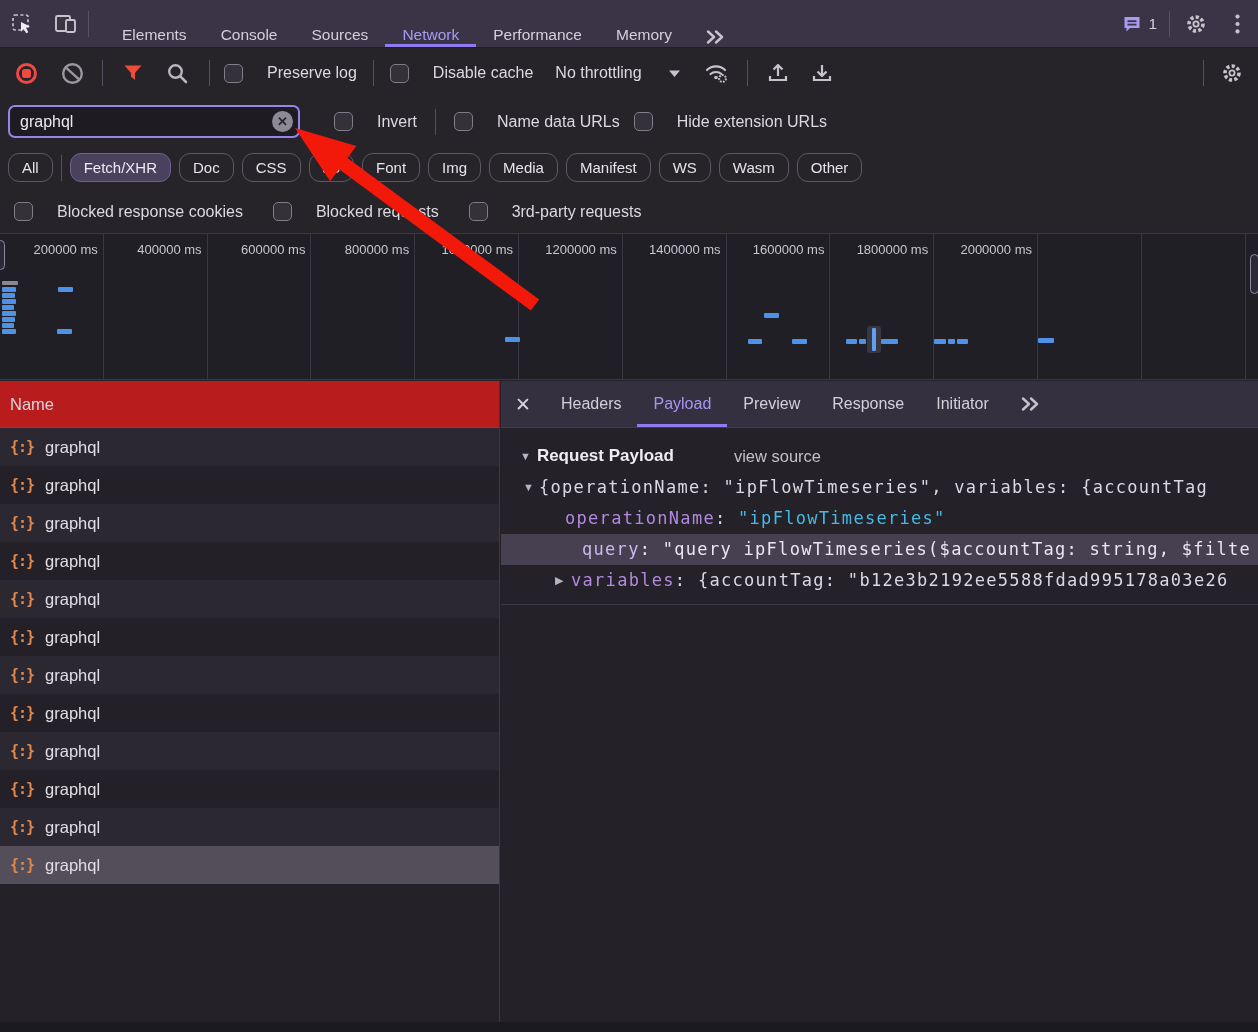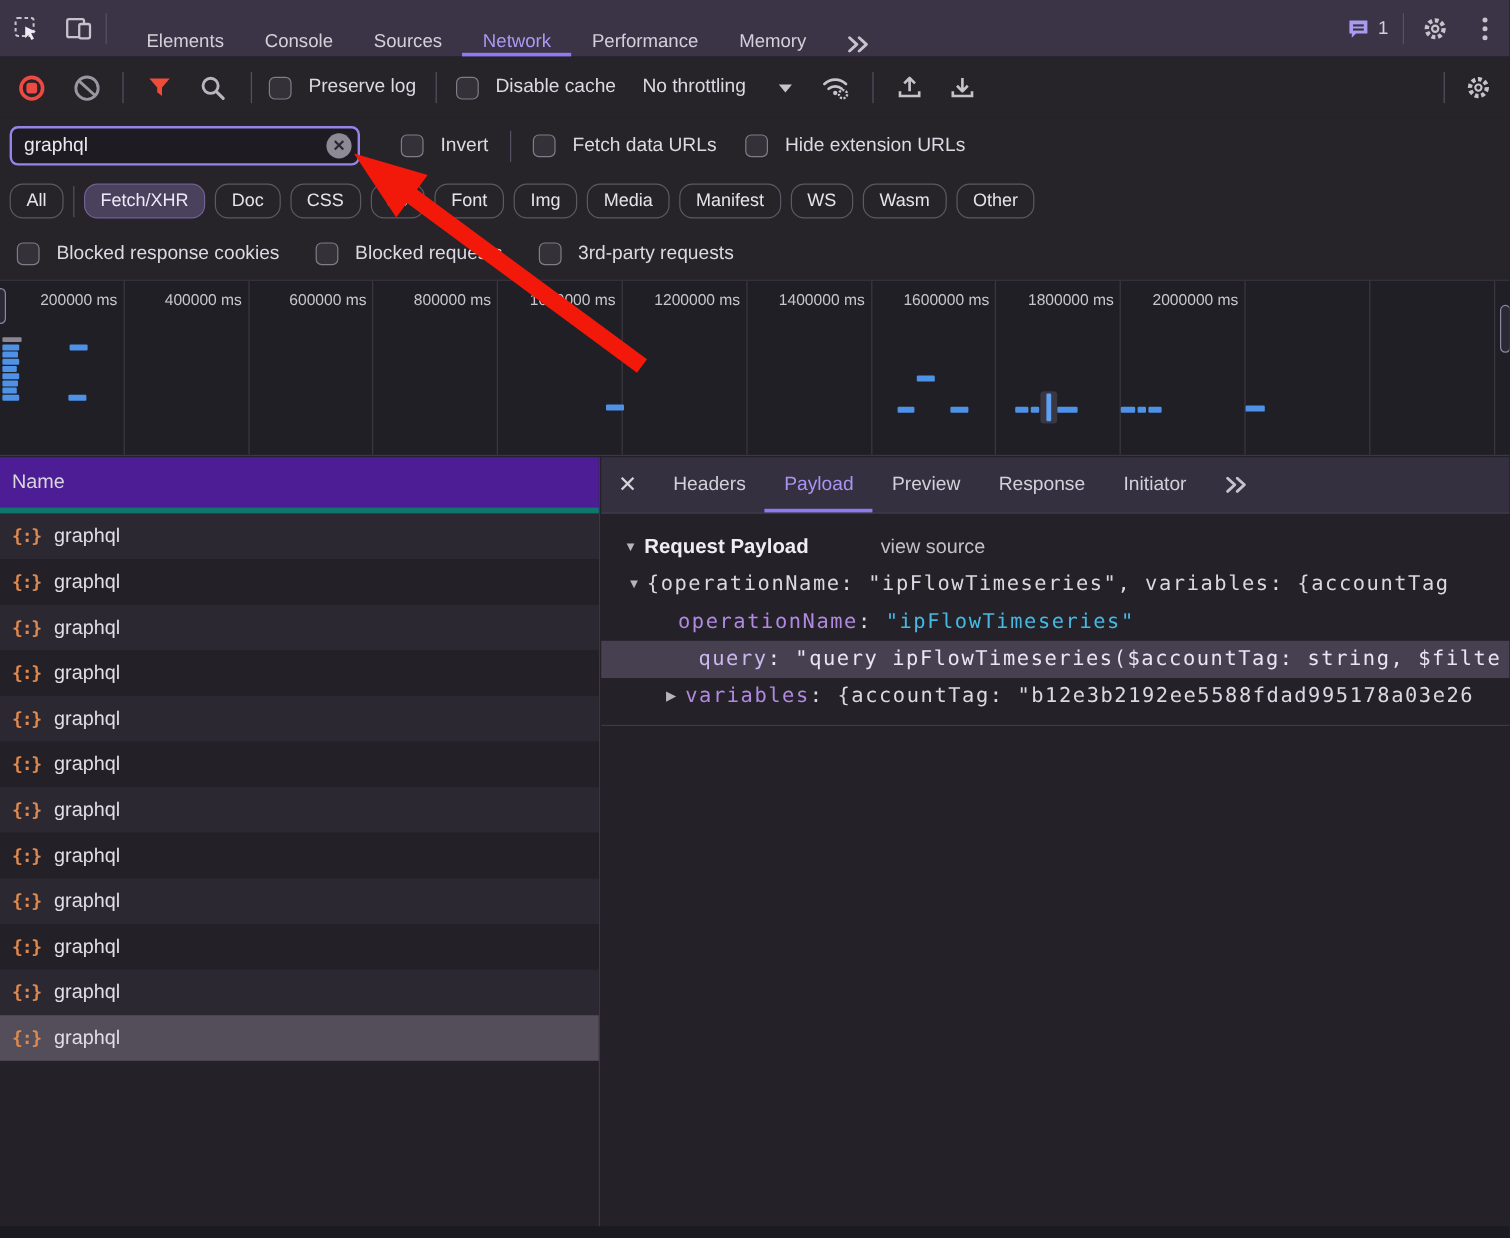--- a/index.html
+++ b/index.html
@@ -16,21 +16,21 @@
   .tab.active { color:#a99af2; border-bottom-color:#8f7bf0; }
   .tb-right { margin-left:auto; display:flex; align-items:center; gap:4px; padding-right:6px; }
   .issues { display:flex; align-items:center; gap:6px; padding:0 8px; cursor:pointer; font-size:15.5px; color:#d3d0da; }
 
   
   #toolbar { position:absolute; left:0; top:48px; width:1258px; height:50px; background:#262329;
              display:flex; align-items:center; }
   .icbtn { width:36px; height:36px; display:flex; align-items:center; justify-content:center; cursor:pointer; flex:none; }
   .record-o { width:21px; height:21px; border:3px solid #ec4a42; border-radius:50%; display:flex; align-items:center; justify-content:center; }
   .record-i { width:9px; height:9px; background:#ec4a42; border-radius:2.5px; }
-  .cklabel { display:flex; align-items:center; gap:14px; font-size:16px; color:#dcd9e2; cursor:pointer; flex:none; }
+  .cklabel { display:flex; align-items:center; gap:24px; font-size:16px; color:#dcd9e2; cursor:pointer; flex:none; }
   .cb { width:19px; height:19px; border:1.5px solid #807c88; border-radius:5px; background:#343138; flex:none; }
   .throttle { display:flex; align-items:center; gap:26px; font-size:16px; color:#dcd9e2; cursor:pointer; }
 
   
   #filter-row { position:absolute; left:0; top:98px; width:1258px; height:47px; background:#262329;
                 display:flex; align-items:center; }
   #filter-input-wrap { position:relative; margin-left:8px; width:292px; height:33px; flex:none; }
   #filter-input { width:100%; height:100%; background:#1e1c22; border:2px solid #9585e8; border-radius:7px;
                   color:#eceaf0; font-size:16px; padding:0 34px 0 10px; outline:none; font-family:"Liberation Sans",sans-serif; }
   #filter-clear { position:absolute; right:7px; top:6px; width:21px; height:21px; border-radius:50%; background:#8d8a95;
@@ -52,21 +52,21 @@
               border-top:1px solid #3a3642; border-bottom:1px solid #3a3642; overflow:hidden; cursor:col-resize; }
   .tl-col { position:absolute; top:0; height:145px; border-right:1px solid #3b3742; }
   .tl-label { position:absolute; top:8px; right:5px; font-size:13px; color:#c9c7ce; white-space:nowrap; }
   .tl-bar { position:absolute; background:#4e92e8; border-radius:1px; }
   .tl-marker { position:absolute; background:#3a3642; border-radius:3px; }
   .tl-markerline { position:absolute; background:#5fa0f0; border-radius:1px; }
   .tl-handle { position:absolute; width:9px; border:1px solid #8d88a2; background:#2c2936; border-radius:5px; }
 
   
   #left-panel { position:absolute; left:0; top:381px; width:500px; height:641px; background:#242128; border-right:1px solid #3c3843; }
-  #name-header { height:47px; background:#4c1d95; border-bottom:5px solid #0f766e; display:flex; align-items:center;
+  #name-header { height:47px; background:#b91c1c; border-bottom:1px solid #0f766e; display:flex; align-items:center;
                  padding-left:10px; font-size:16.5px; color:#d8d6dd; }
   .req-row { height:38px; display:flex; align-items:center; gap:11px; padding-left:10px; font-size:16.5px; color:#e0dee5; cursor:pointer; }
   .req-row.odd { background:#2b2831; }
   .req-row.even { background:#232027; }
   .req-row.selected { background:#534e5a; }
   .fetch-ic { font-family:"DejaVu Sans Mono", monospace; font-size:15px; font-weight:bold; color:#e0894e; letter-spacing:-1px; }
 
   
   #right-panel { position:absolute; left:501px; top:381px; width:757px; height:641px; background:#242128; }
   #detail-tabs { height:47px; background:#353040; border-bottom:1px solid #423d4b; display:flex; align-items:stretch; }
@@ -227,23 +227,23 @@
     <input id="filter-input" type="text" value="graphql" style="">
     <span id="filter-clear">✕</span>
   </div>
   <label class="cklabel" style="margin-left:34px;">
     <span class="cb"></span>
     <span>Invert</span>
   </label>
   <span class="vdiv" style="margin:0 18px;"></span>
   <label class="cklabel">
     <span class="cb"></span>
-    <span>Fetch data URLs</span>
+    <span>Name data URLs</span>
   </label>
-  <label class="cklabel" style="margin-left:24px;align-items:center;">
+  <label class="cklabel" style="margin-left:14px;align-items:center;">
     <span class="cb"></span>
     <span>Hide extension URLs</span>
   </label>
 </div>
 
 <div id="chips-row">
     <span class="chip">All</span>
     <span class="vdiv"></span>
     <span class="chip active">Fetch/XHR</span>
     <span class="chip">Doc</span>

